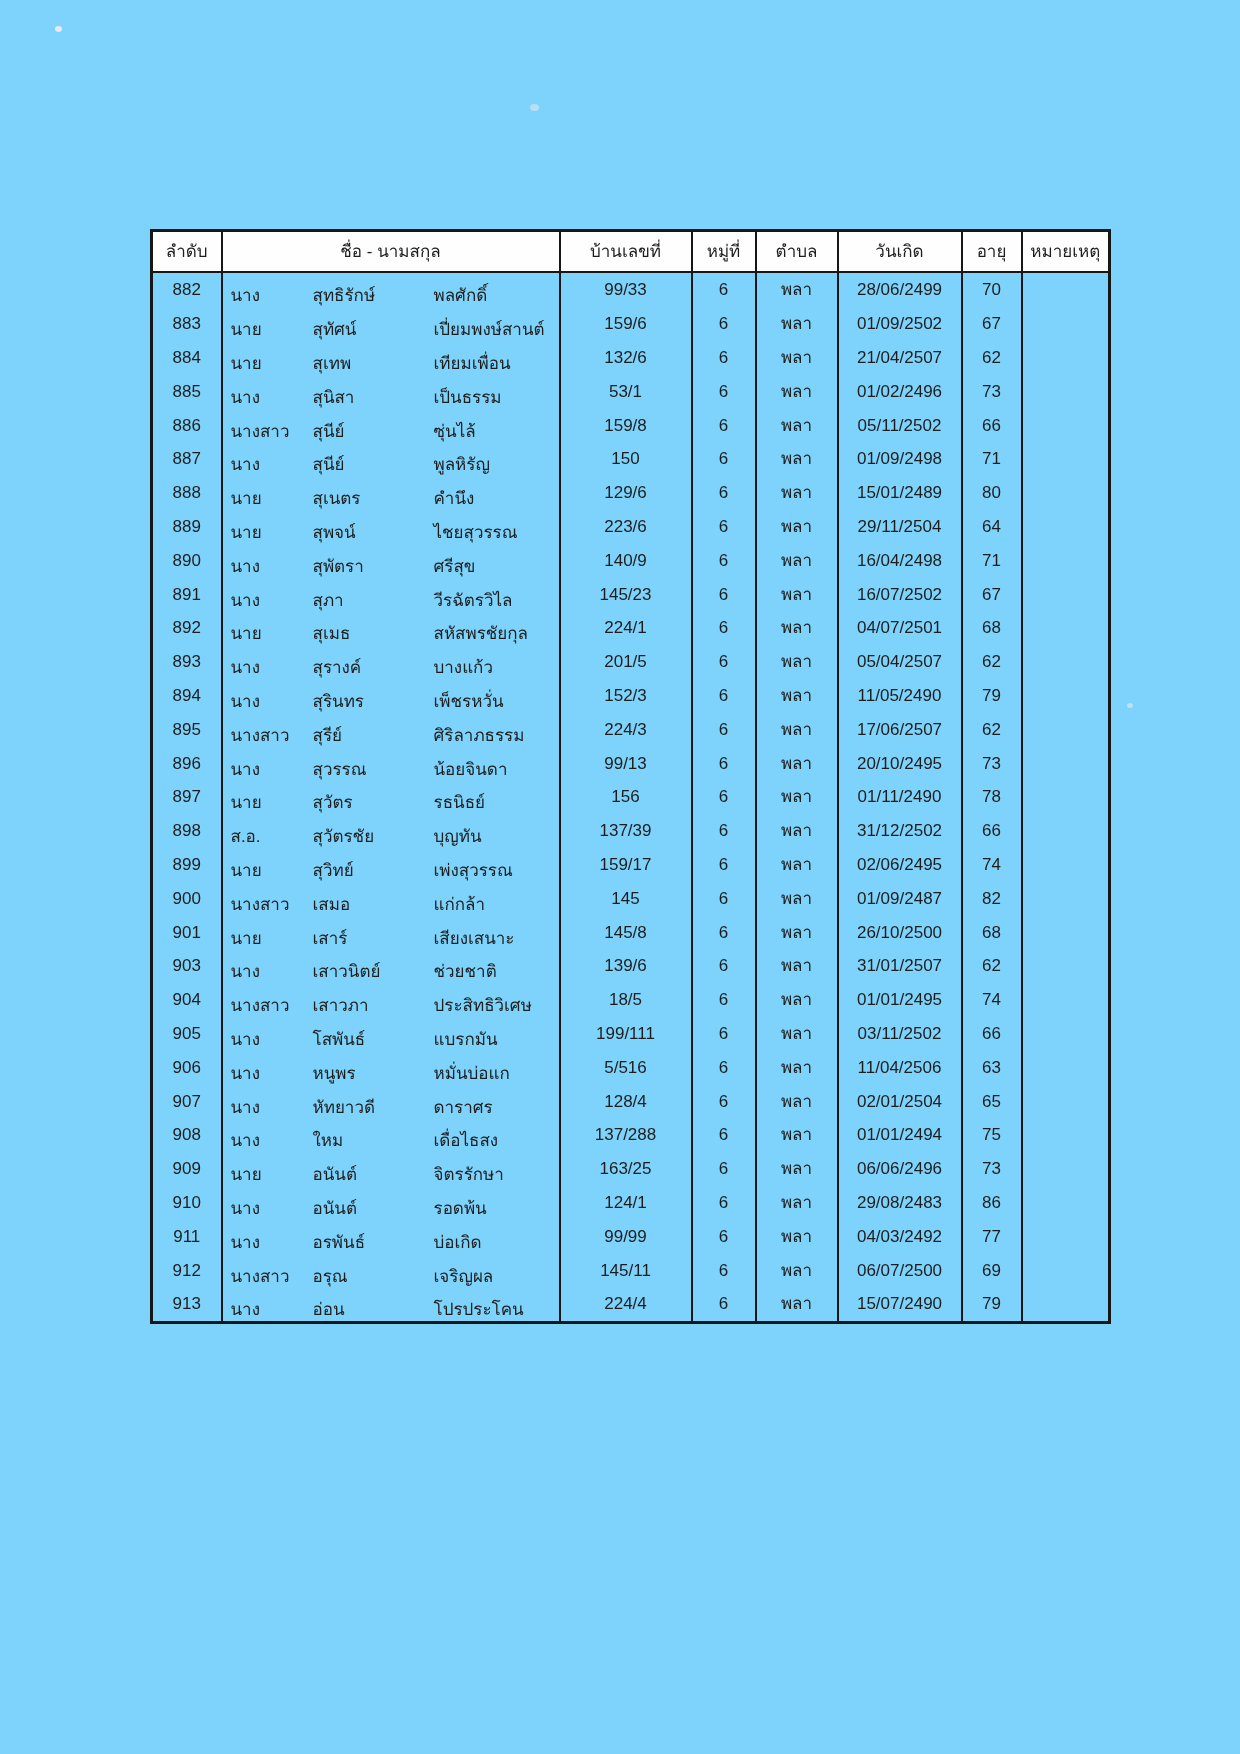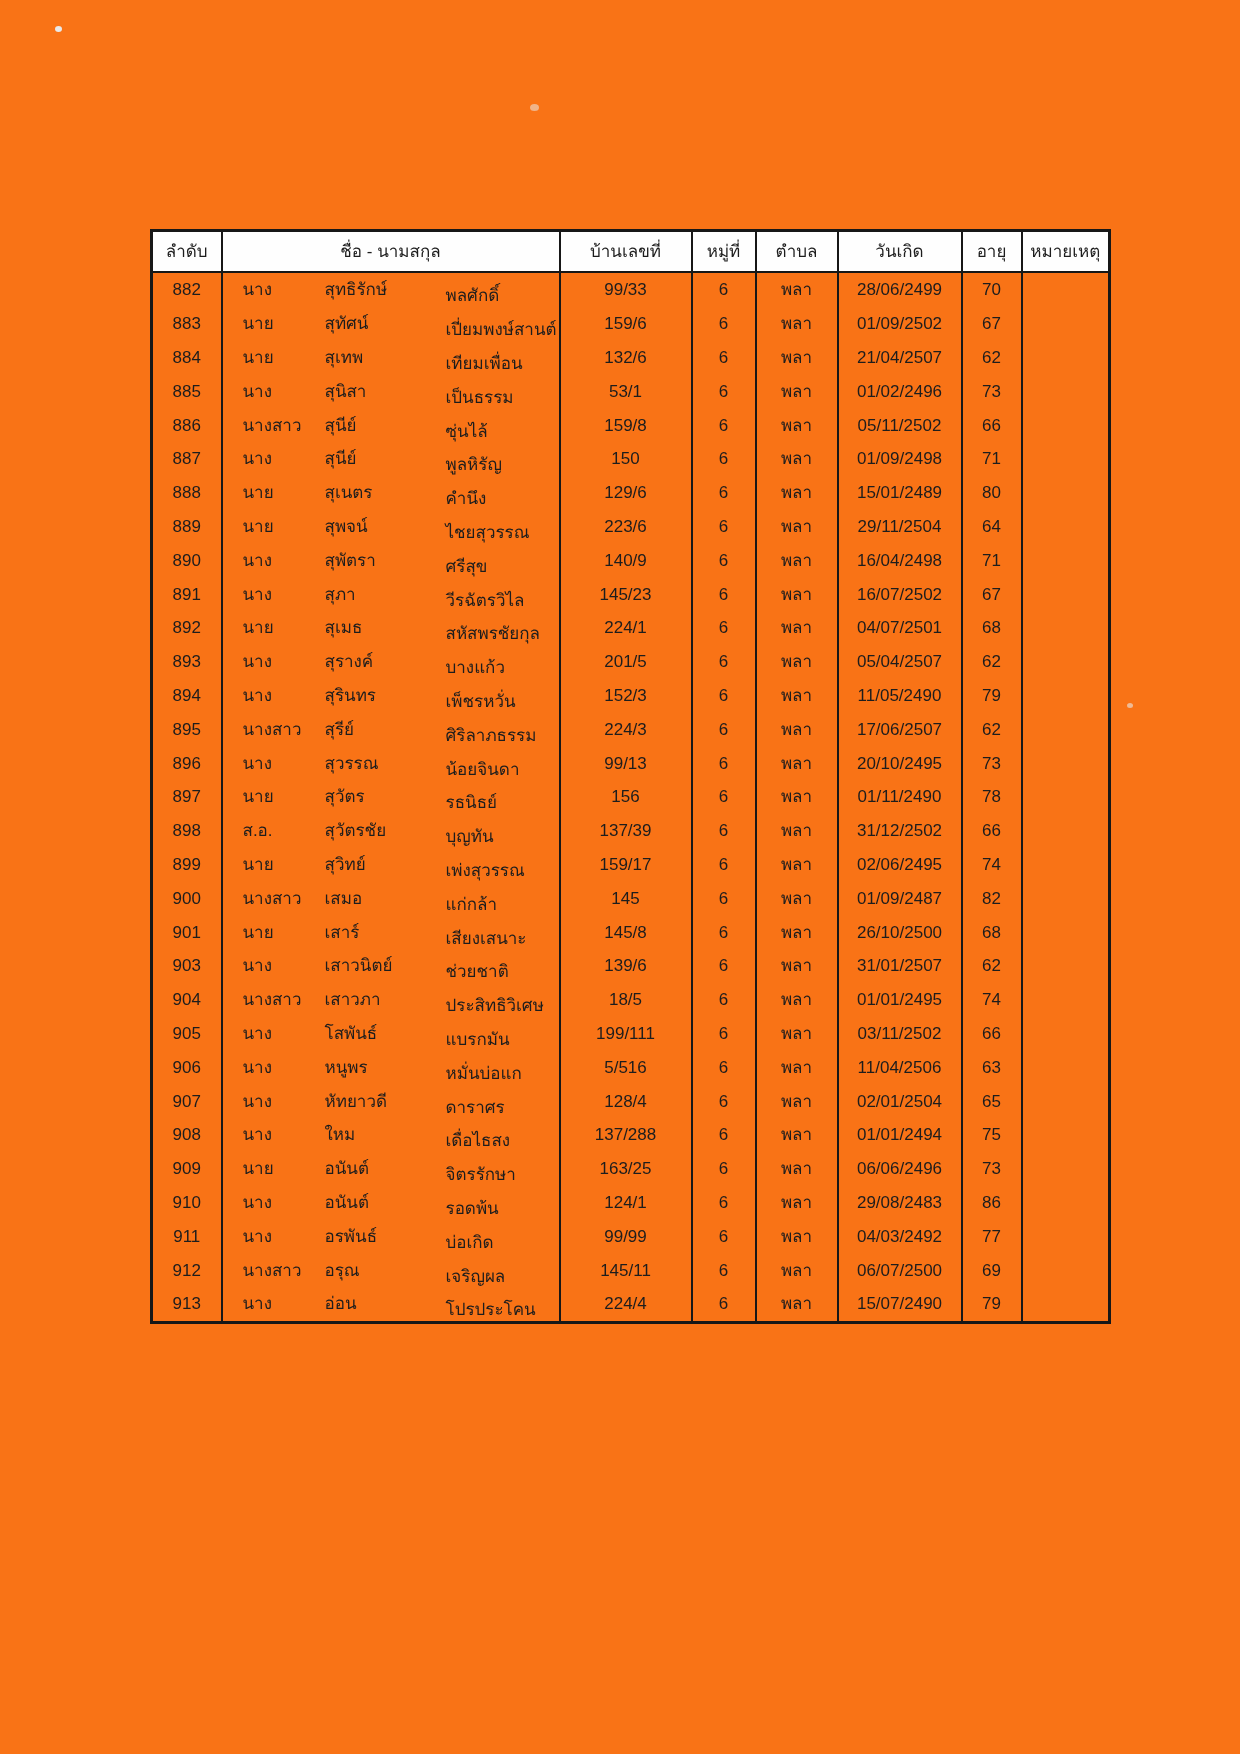--- a/index.html
+++ b/index.html
@@ -3,21 +3,21 @@
 <meta charset="utf-8">
 <style>
   html,body{margin:0;padding:0;}
   body{
     width:1240px;height:1754px;position:relative;
     background:#fdfdfc;
     font-family:"Liberation Sans",sans-serif;
     color:#1c1c1c;
     -webkit-font-smoothing:antialiased;
   }
-  .sheet{position:absolute;inset:0;background:#f97316;text-decoration:underline;}
+  .sheet{position:absolute;inset:0;background:#7dd3fc;text-decoration:underline;}
   .artifact{position:absolute;border-radius:50%;background:#e9e9e9;}
   .tbl-wrap{
     position:absolute;left:150px;top:229px;width:958px;
   }
   table.roster{
     width:958px;table-layout:fixed;border-collapse:collapse;
     border:3px solid #171717;
   }
   table.roster td,table.roster th{
     padding:0;vertical-align:middle;
@@ -39,21 +39,21 @@
     height:39px;font-weight:normal;font-size:17.5px;text-align:center;
     border:2px solid #171717;border-bottom:2.5px solid #171717;
     background:#fefefe;
   }
   tbody td{
     height:33.8px;text-align:center;
     border-left:2px solid #171717;border-right:2px solid #171717;
     border-top:none;border-bottom:none;
   }
   tbody td.c-name{text-align:left;}
-  .namegrid{display:flex;align-items:center;padding-left:20px;}
+  .namegrid{display:flex;align-items:flex-end;padding-left:8px;}
   .namegrid .t{display:inline-block;width:82px;flex:0 0 82px;}
   .namegrid .f{display:inline-block;width:121px;flex:0 0 121px;}
   .namegrid .l{display:inline-block;flex:1 1 auto;margin-top:12px;}
 </style>
 </head>
 <body>
 
 <div class="sheet">
   <div class="artifact" style="left:55px;top:26px;width:7px;height:6px;"></div>
   <div class="artifact" style="left:530px;top:104px;width:9px;height:7px;opacity:.55;"></div>

